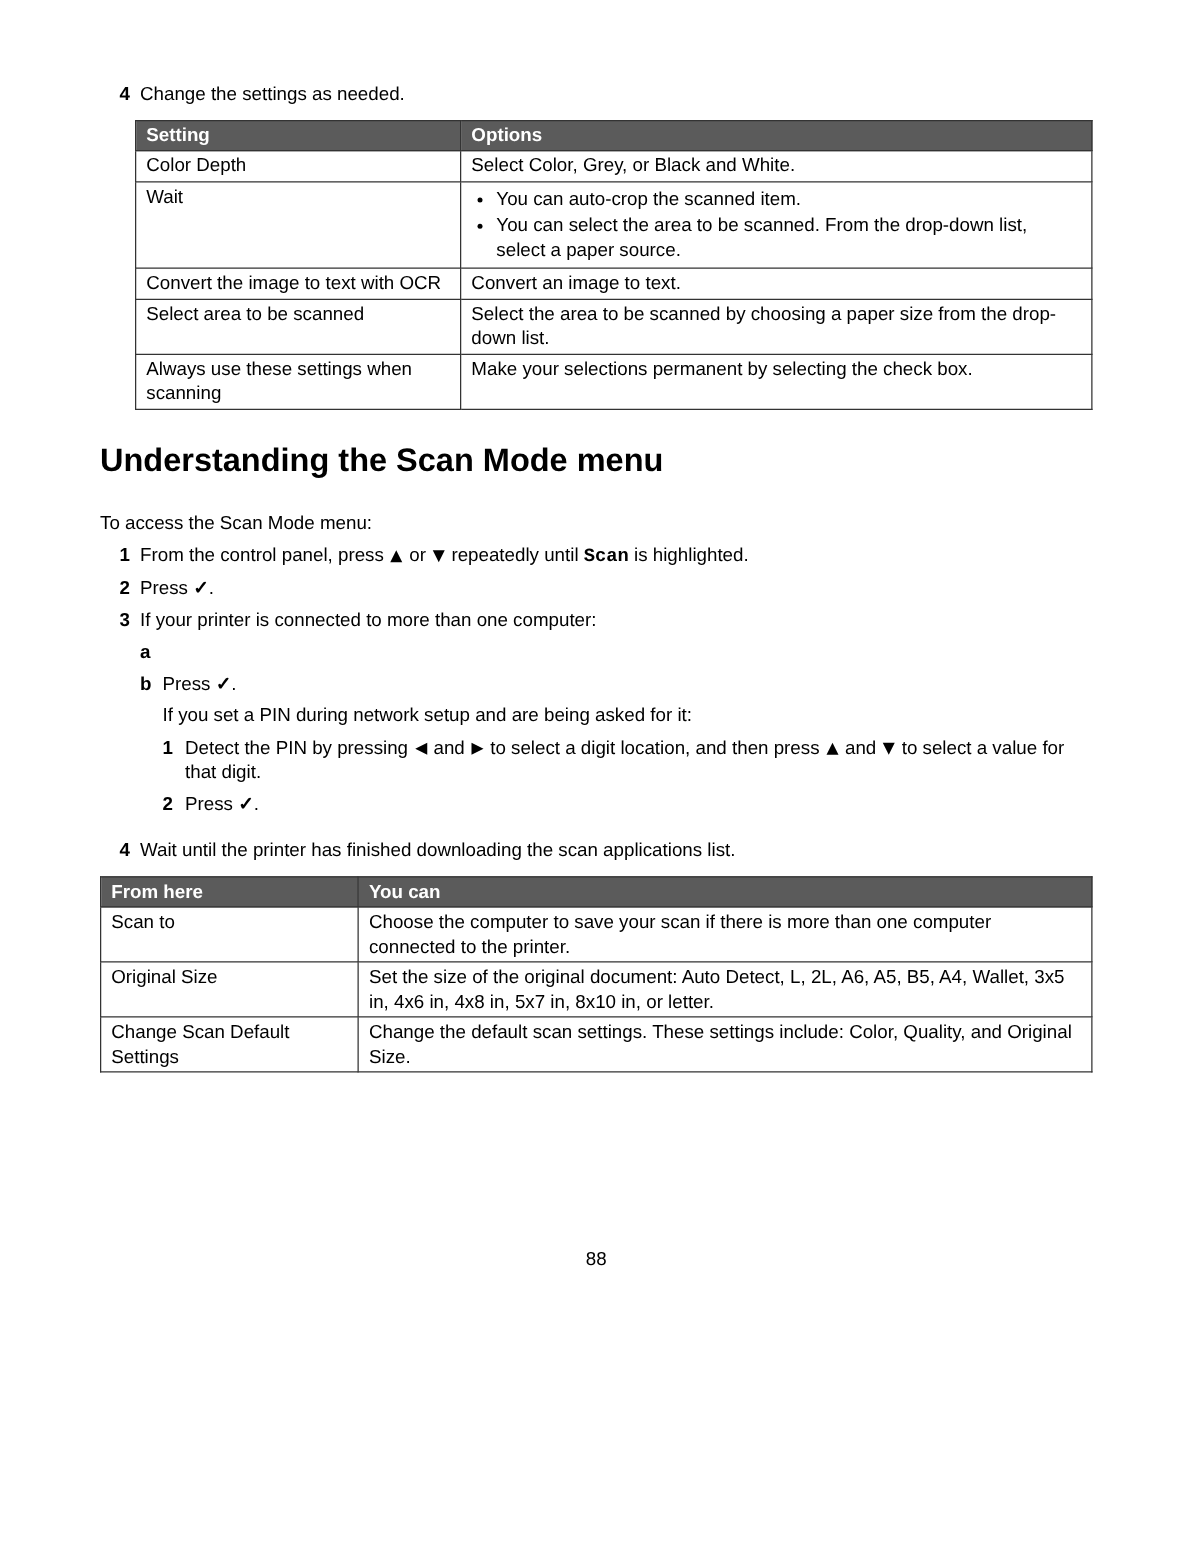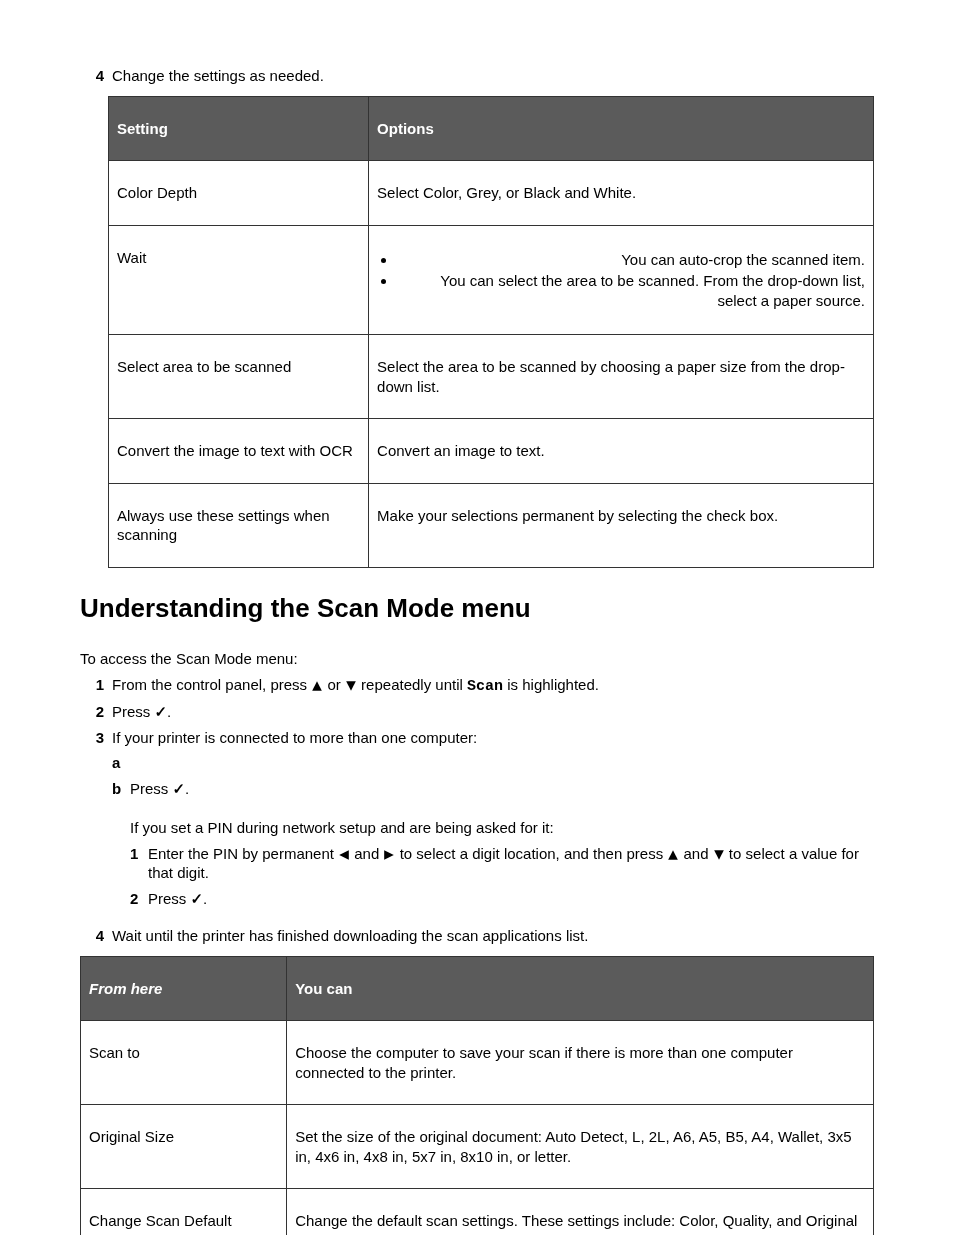--- a/index.html
+++ b/index.html
@@ -12,26 +12,26 @@
     width: 954px;
     box-sizing: border-box;
     line-height: 1.3;
   }
   .step-row { display:flex; margin: 6px 0; }
   .step-num { width: 24px; text-align:right; font-weight:bold; flex-shrink:0; padding-right:8px; }
   .step-body { flex:1; }
   .substep-row { display:flex; margin:6px 0; }
   .substep-letter { width:18px; font-weight:bold; flex-shrink:0; }
   table { border-collapse: collapse; width: 100%; margin: 10px 0 24px 0; }
-  th, td { border:1px solid #333; padding:22px 8px; text-align:left; vertical-align:top; font-size:15px;margin-top:16px;}
+  th, td { border:1px solid #333; padding:2px 8px; text-align:left; vertical-align:top; font-size:15px;margin-top:16px;}
   th { background:#5b5b5b; color:#fff; font-weight:bold; }
   h2 { font-size:26px; margin: 18px 0 24px 0; }
   .mono { font-family: "Courier New", monospace; font-weight:bold; }
   .cell-list { list-style: disc; padding-left: 20px; margin:0;}
-  .cell-list li { margin:2px 0;text-align:right; }
+  .cell-list li { margin:2px 0; }
   .page-num { text-align:center; font-weight:normal; margin-top:140px;}
   svg.tri { width:12px; height:12px; vertical-align:middle;}
   .check { font-weight:bold; }
 </style>
 </head>
 <body>
 
 <div class="step-row">
   <div class="step-num">4</div>
   <div class="step-body">Change the settings as needed.</div>
@@ -52,26 +52,26 @@
     <tr>
       <td>Wait</td>
       <td>
         <ul class="cell-list">
           <li>You can auto-crop the scanned item.</li>
           <li>You can select the area to be scanned. From the drop-down list, select a paper source.</li>
         </ul>
       </td>
     </tr>
     <tr>
+      <td>Convert the image to text with OCR</td>
+      <td>Convert an image to text.</td>
+    </tr>
+    <tr>
       <td>Select area to be scanned</td>
       <td>Select the area to be scanned by choosing a paper size from the drop-down list.</td>
-    </tr>
-    <tr>
-      <td>Convert the image to text with OCR</td>
-      <td>Convert an image to text.</td>
     </tr>
     <tr>
       <td>Always use these settings when scanning</td>
       <td>Make your selections permanent by selecting the check box.</td>
     </tr>
   </tbody>
 </table>
 
 <h2>Understanding the Scan Mode menu</h2>
 
@@ -101,25 +101,25 @@
     <div>If your printer is connected to more than one computer:</div>
 
     <div class="substep-row">
       <div class="substep-letter">a</div>
     </div>
 
     <div class="substep-row">
       <div class="substep-letter">b</div>
       <div>
         <span>Press </span><span class="check">✓</span><span>.</span>
-        <div style="margin-top:20px;">If you set a PIN during network setup and are being asked for it:</div>
+        <div style="margin-top:6px;">If you set a PIN during network setup and are being asked for it:</div>
         <div class="substep-row">
           <div class="substep-letter" style="font-weight:bold;">1</div>
           <div>
-            <span>Enter the PIN by permanent </span><svg class="tri" viewBox="0 0 10 10">
+            <span>Detect the PIN by pressing </span><svg class="tri" viewBox="0 0 10 10">
                 <polygon points="9,1 9,9 1,5" fill="#000"></polygon>
               </svg><span> and </span><svg class="tri" viewBox="0 0 10 10">
                 <polygon points="1,1 9,5 1,9" fill="#000"></polygon>
               </svg><span> to select a digit location, and then press </span><svg class="tri" viewBox="0 0 10 10">
                 <polygon points="5,1 9,9 1,9" fill="#000"></polygon>
               </svg><span> and </span><svg class="tri" viewBox="0 0 10 10">
                 <polygon points="1,1 9,1 5,9" fill="#000"></polygon>
               </svg><span> to select a value for that digit.</span>
           </div>
         </div>
@@ -135,21 +135,21 @@
 </div>
 
 <div class="step-row">
   <div class="step-num">4</div>
   <div class="step-body">Wait until the printer has finished downloading the scan applications list.</div>
 </div>
 
 <table>
   <thead>
     <tr>
-      <th style="width:26%;font-style:italic;">From here</th>
+      <th style="width:26%;">From here</th>
       <th>You can</th>
     </tr>
   </thead>
   <tbody>
     <tr>
       <td>Scan to</td>
       <td>Choose the computer to save your scan if there is more than one computer connected to the printer.</td>
     </tr>
     <tr>
       <td>Original Size</td>

